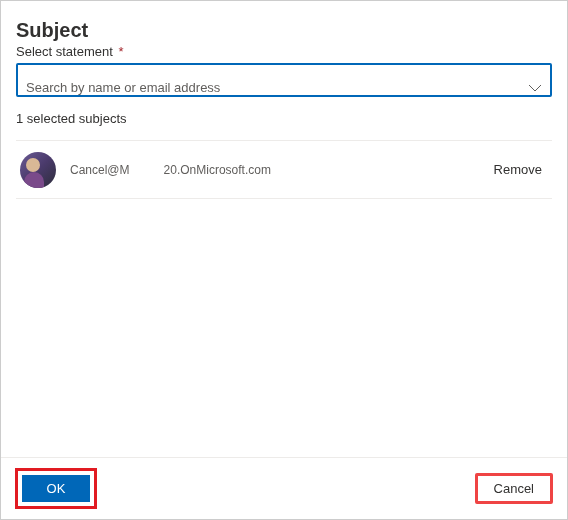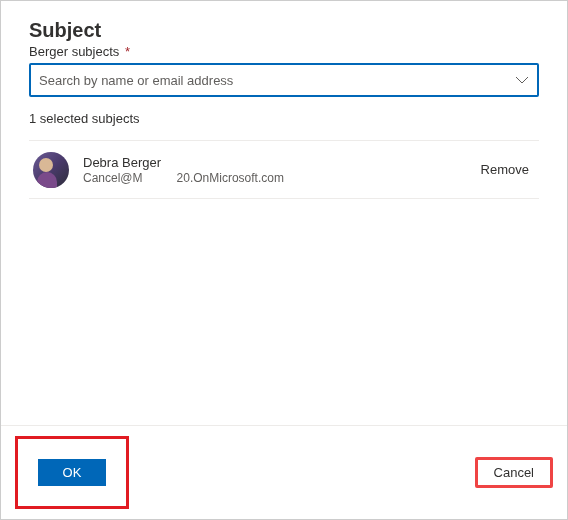--- a/index.html
+++ b/index.html
@@ -11,21 +11,21 @@
       font-family: "Segoe UI", -apple-system, sans-serif;
       width: 568px;
       height: 520px;
       border: 1px solid #ccc;
       display: flex;
       flex-direction: column;
       background: #fff;
       color: #323130;
     }
     .content {
-      padding: 18px 28px;
+      padding: 18px 15px;
       flex: 1;
       overflow: hidden;
     }
     .page-title {
       font-size: 20px;
       font-weight: 600;
       margin-bottom: 2px;
     }
     .page-subtitle {
       font-size: 13px;
@@ -39,21 +39,21 @@
     }
     .form-label .required {
       color: #a4262c;
       margin-left: 2px;
     }
     .search-input-wrap {
       position: relative;
       border: 2px solid #0067b8;
       border-radius: 2px;
       display: flex;
-      align-items: center;
+      align-items: flex-end;
       height: 34px;
       padding: 0 8px;
       margin-bottom: 14px;
     }
     .search-input {
       border: none;
       outline: none;
       flex: 1;
       font-size: 13px;
       color: #323130;
@@ -135,21 +135,21 @@
     }
     .footer {
       border-top: 1px solid #edebe9;
       padding: 10px 14px;
       display: flex;
       justify-content: space-between;
       align-items: center;
     }
     .ok-wrap {
       border: 3px solid #e11b22;
-      padding: 20px;
+      padding: 4px;
       display: inline-block;
     }
     .ok-button {
       background: #0067b8;
       color: #fff;
       border: none;
       font-size: 13px;
       padding: 6px 22px;
       cursor: pointer;
       min-width: 68px;
@@ -165,38 +165,37 @@
       min-width: 72px;
     }
   </style>
 </head>
 <body>
 
 <div class="content">
   <h1 class="page-title">Subject</h1>
 
   <div class="form-label">
-    <span>Berger subjects</span>
+    <span>Select statement</span>
     <span class="required">*</span>
   </div>
 
   <div class="search-input-wrap">
     <input type="text" class="search-input" placeholder="Search by name or email address" style="">
     <svg class="chevron" viewBox="0 0 14 14">
       <path d="M1 4 L7 10 L13 4" stroke="#605e5c" stroke-width="1" fill="none"></path>
     </svg>
   </div>
 
   <div class="selected-count">1 selected subjects</div>
 
   <div class="list">
     <div class="list-row">
       <div class="avatar"></div>
       <div class="user-info">
-        <div class="user-name">Debra Berger</div>
         <div class="user-email">
           <span>Cancel@M</span><span class="gap"></span><span>20.OnMicrosoft.com</span>
         </div>
       </div>
       <div class="remove-link">Remove</div>
     </div>
   </div>
 </div>
 
 <div class="footer">

